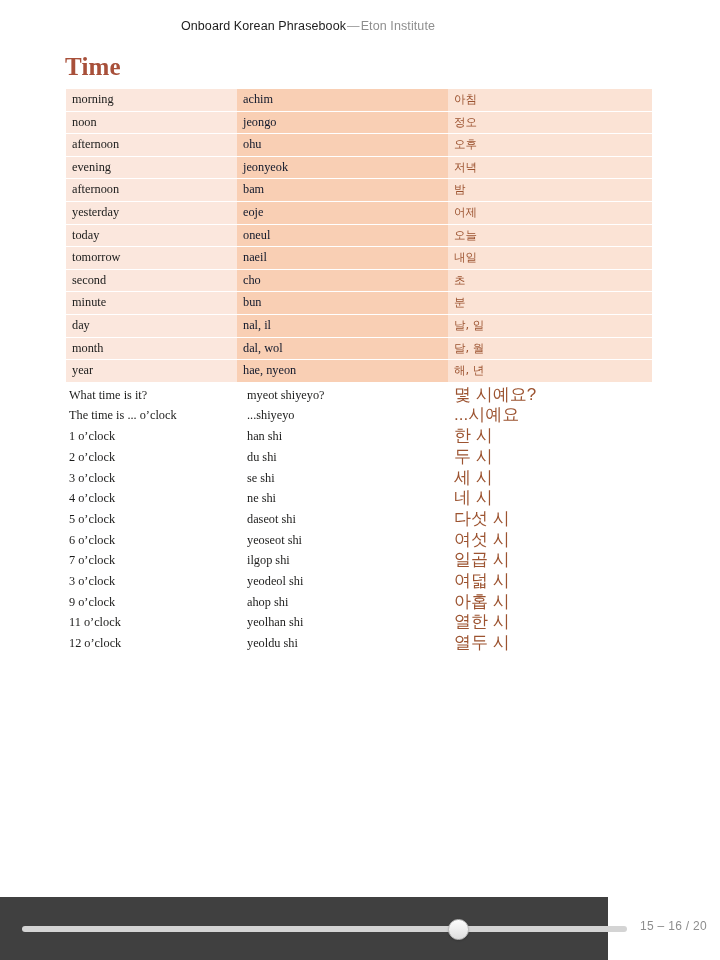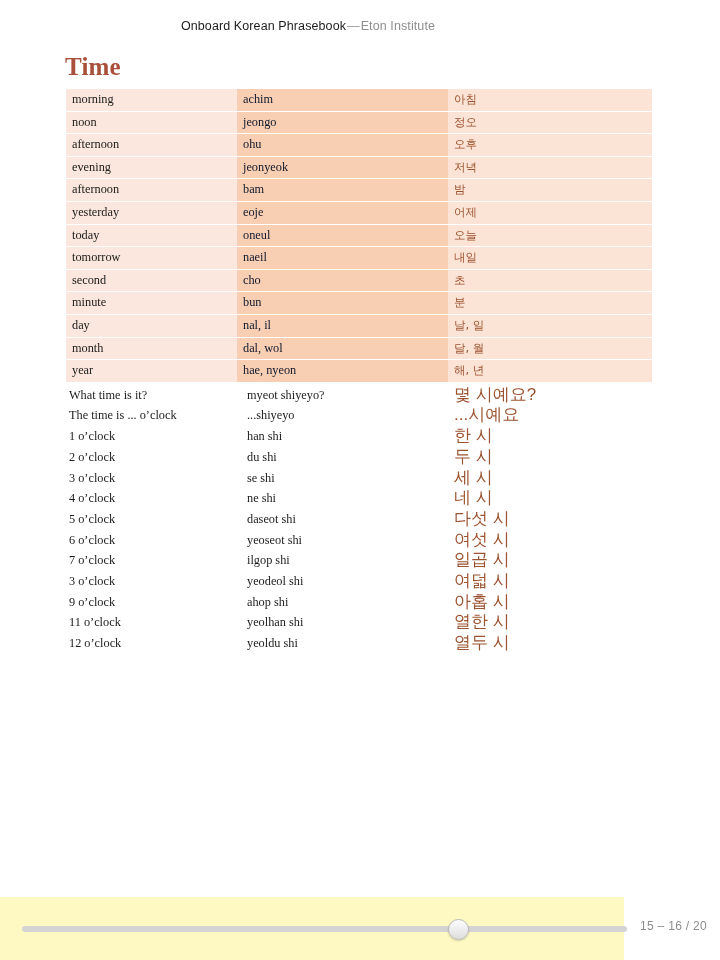--- a/index.html
+++ b/index.html
@@ -104,22 +104,21 @@
                          font-size: 17px; }
   tr.plain.first-plain td { padding-top: 2px; }
 
   
   .viewer-footer {
     position: absolute;
     left: 0;
     top: 897px;
     width: 608px;
     height: 63px;
-    background: #fef9c3;
-    padding-left: 16px;
+    background: #404040;
   }
   .slider-wrap {
     position: absolute;
     left: 22px;
     top: 24px;
     width: 605px;
     height: 16px;
   }
   .slider-track {
     position: absolute;

